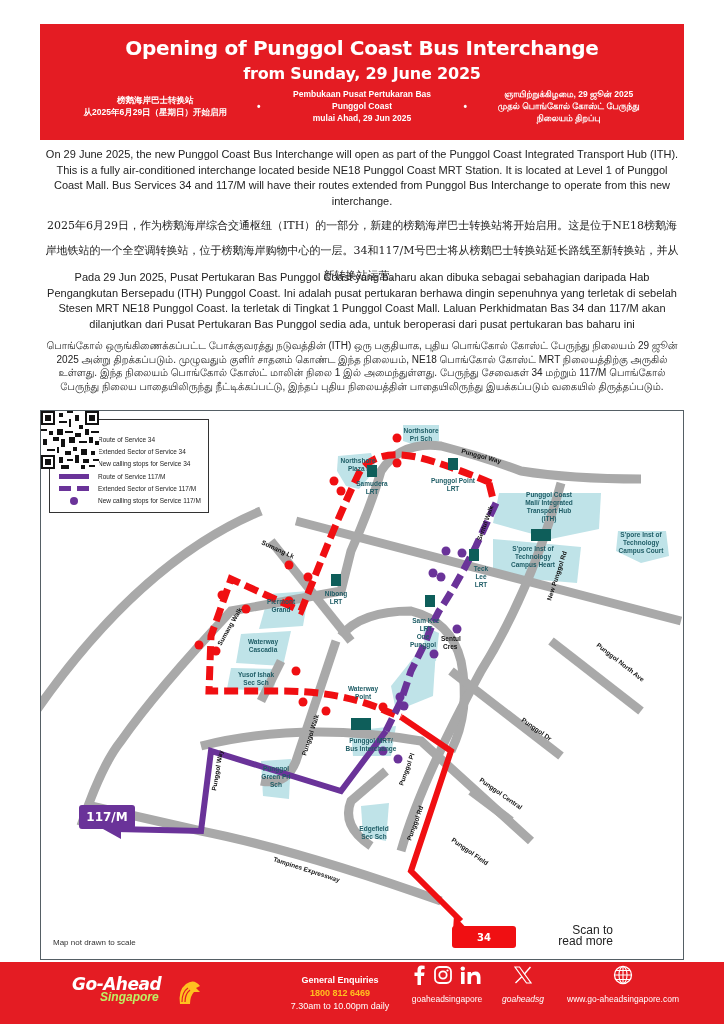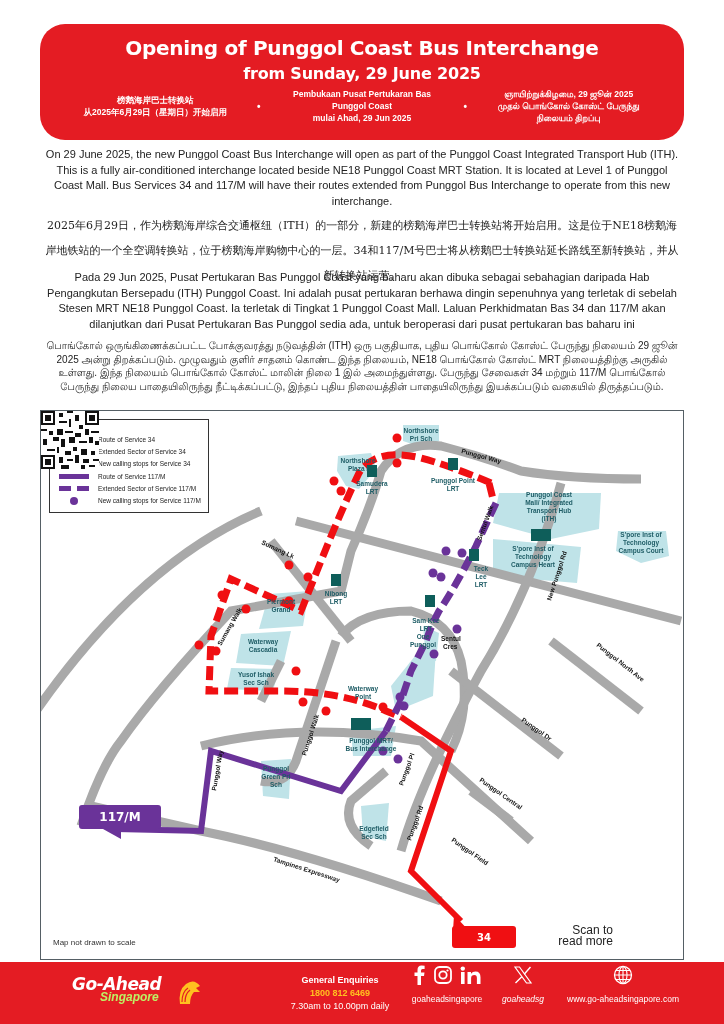--- a/index.html
+++ b/index.html
@@ -1,19 +1,19 @@
 <!DOCTYPE html>
 <html><head>
 <meta charset="utf-8">
 <style>
   * { box-sizing: border-box; margin: 0; padding: 0; }
   html, body { width: 724px; height: 1024px; background: #fff; overflow: hidden; }
   body { font-family: "Liberation Sans", "DejaVu Sans", sans-serif; color: #222; position: relative; }
 
-  .header { position: absolute; left: 40px; top: 24px; width: 644px; height: 116px; background: #e41c23; color: #fff; text-align: center; border-radius: 25px; }
+  .header { position: absolute; left: 40px; top: 24px; width: 644px; height: 116px; background: #e41c23; color: #fff; text-align: center; }
   .header h1 { font-family: "DejaVu Sans", sans-serif; font-size: 20px; font-weight: bold; margin-top: 12px; letter-spacing: -0.3px; }
   .header h2 { font-family: "DejaVu Sans", sans-serif; font-size: 16px; font-weight: bold; margin-top: 4px; letter-spacing: -0.2px; }
   .header .langs { display: flex; justify-content: space-between; align-items: center; padding: 0 18px; margin-top: 6px; font-size: 8.5px; line-height: 1.4; font-weight: bold; }
   .header .langs .col { flex: 1; text-align: center; }
   .header .langs .dot { width: 12px; text-align: center; font-size: 10px; }
 
   .para { position: absolute; left: 44px; width: 636px; text-align: center; font-size: 11px; line-height: 15.5px; color: #222; }
   .p-en { top: 147px; }
   .p-zh { top: 213px; font-family: "DejaVu Serif", serif; font-size: 11px; line-height: 25px; }
   .p-ms { top: 270px; }
@@ -29,21 +29,21 @@
   .sym .solid { width: 30px; height: 5px; }
   .sym .dash { width: 30px; height: 5px; display: flex; justify-content: space-between; }
   .sym .dash span { width: 12px; height: 5px; display: block; }
   .sym .dot { width: 8px; height: 8px; border-radius: 50%; }
 
   .note { position: absolute; left: 12px; bottom: 12px; font-size: 8px; color: #333; }
   .qr-label { position: absolute; right: 70px; bottom: 12px; font-size: 12px; text-align: right; line-height: 11px; color: #222; }
   .qr { position: absolute; right: 8px; bottom: 10px; width: 58px; height: 58px; }
 
   .badge { position: absolute; color: #fff; font-weight: bold; display: flex; align-items: center; justify-content: center; border-radius: 3px; font-family: "DejaVu Sans", sans-serif; }
-  .badge-117 { left: 38px; top: 394px; width: 82px; height: 24px; background: #6a3399; font-size: 12px; }
+  .badge-117 { left: 38px; top: 394px; width: 56px; height: 24px; background: #6a3399; font-size: 12px; }
   .badge-34 { left: 411px; top: 515px; width: 64px; height: 22px; background: #f00f12; font-size: 10px; }
 
   .footer { position: absolute; left: 0; top: 962px; width: 724px; height: 62px; background: #e41c23; color: #fff; padding-left: 20px; }
   .logo { position: absolute; left: 72px; top: 12px; }
   .logo .go { font-family: "DejaVu Sans", sans-serif; font-style: italic; font-weight: bold; font-size: 17px; color: #fff; letter-spacing: -0.5px; }
   .logo .sg { font-style: italic; font-weight: bold; font-size: 12px; color: #bef264; margin-left: 28px; margin-top: -4px; }
   .logo .lion { position: absolute; left: 104px; top: 4px; }
   .enq { position: absolute; left: 290px; top: 12px; text-align: center; font-size: 9px; line-height: 13px; width: 100px; }
   .enq .t { font-weight: bold; }
   .enq .ph { font-weight: bold; color: #ffc020; }

